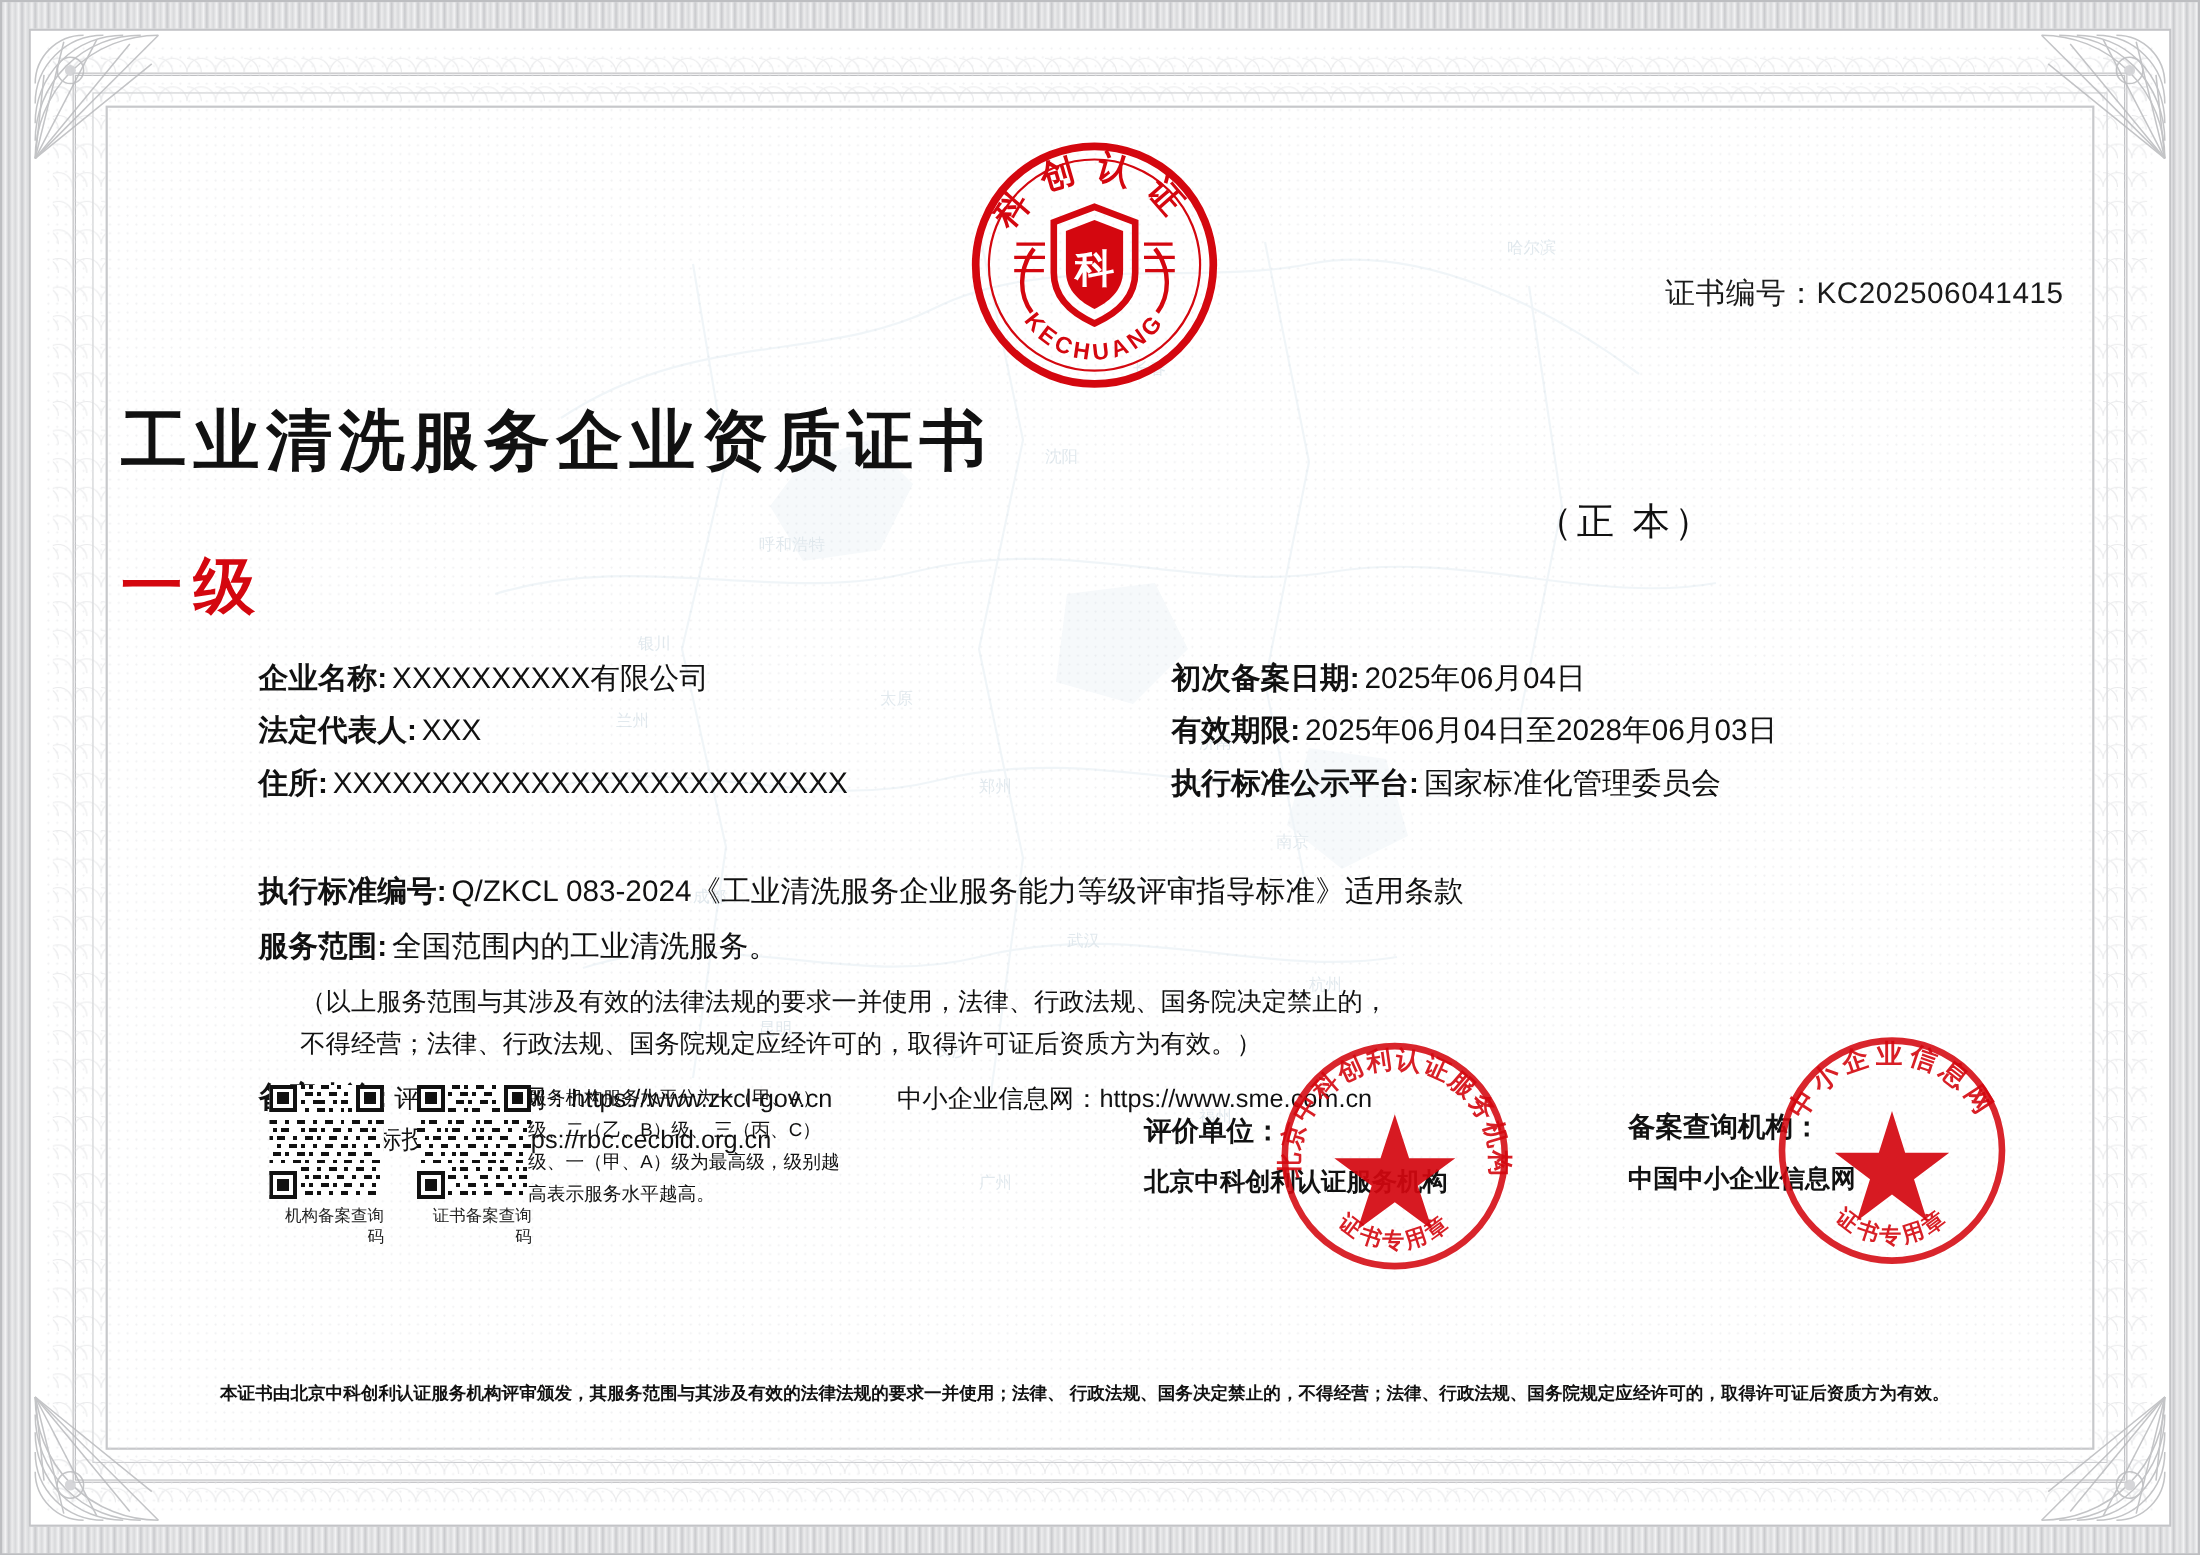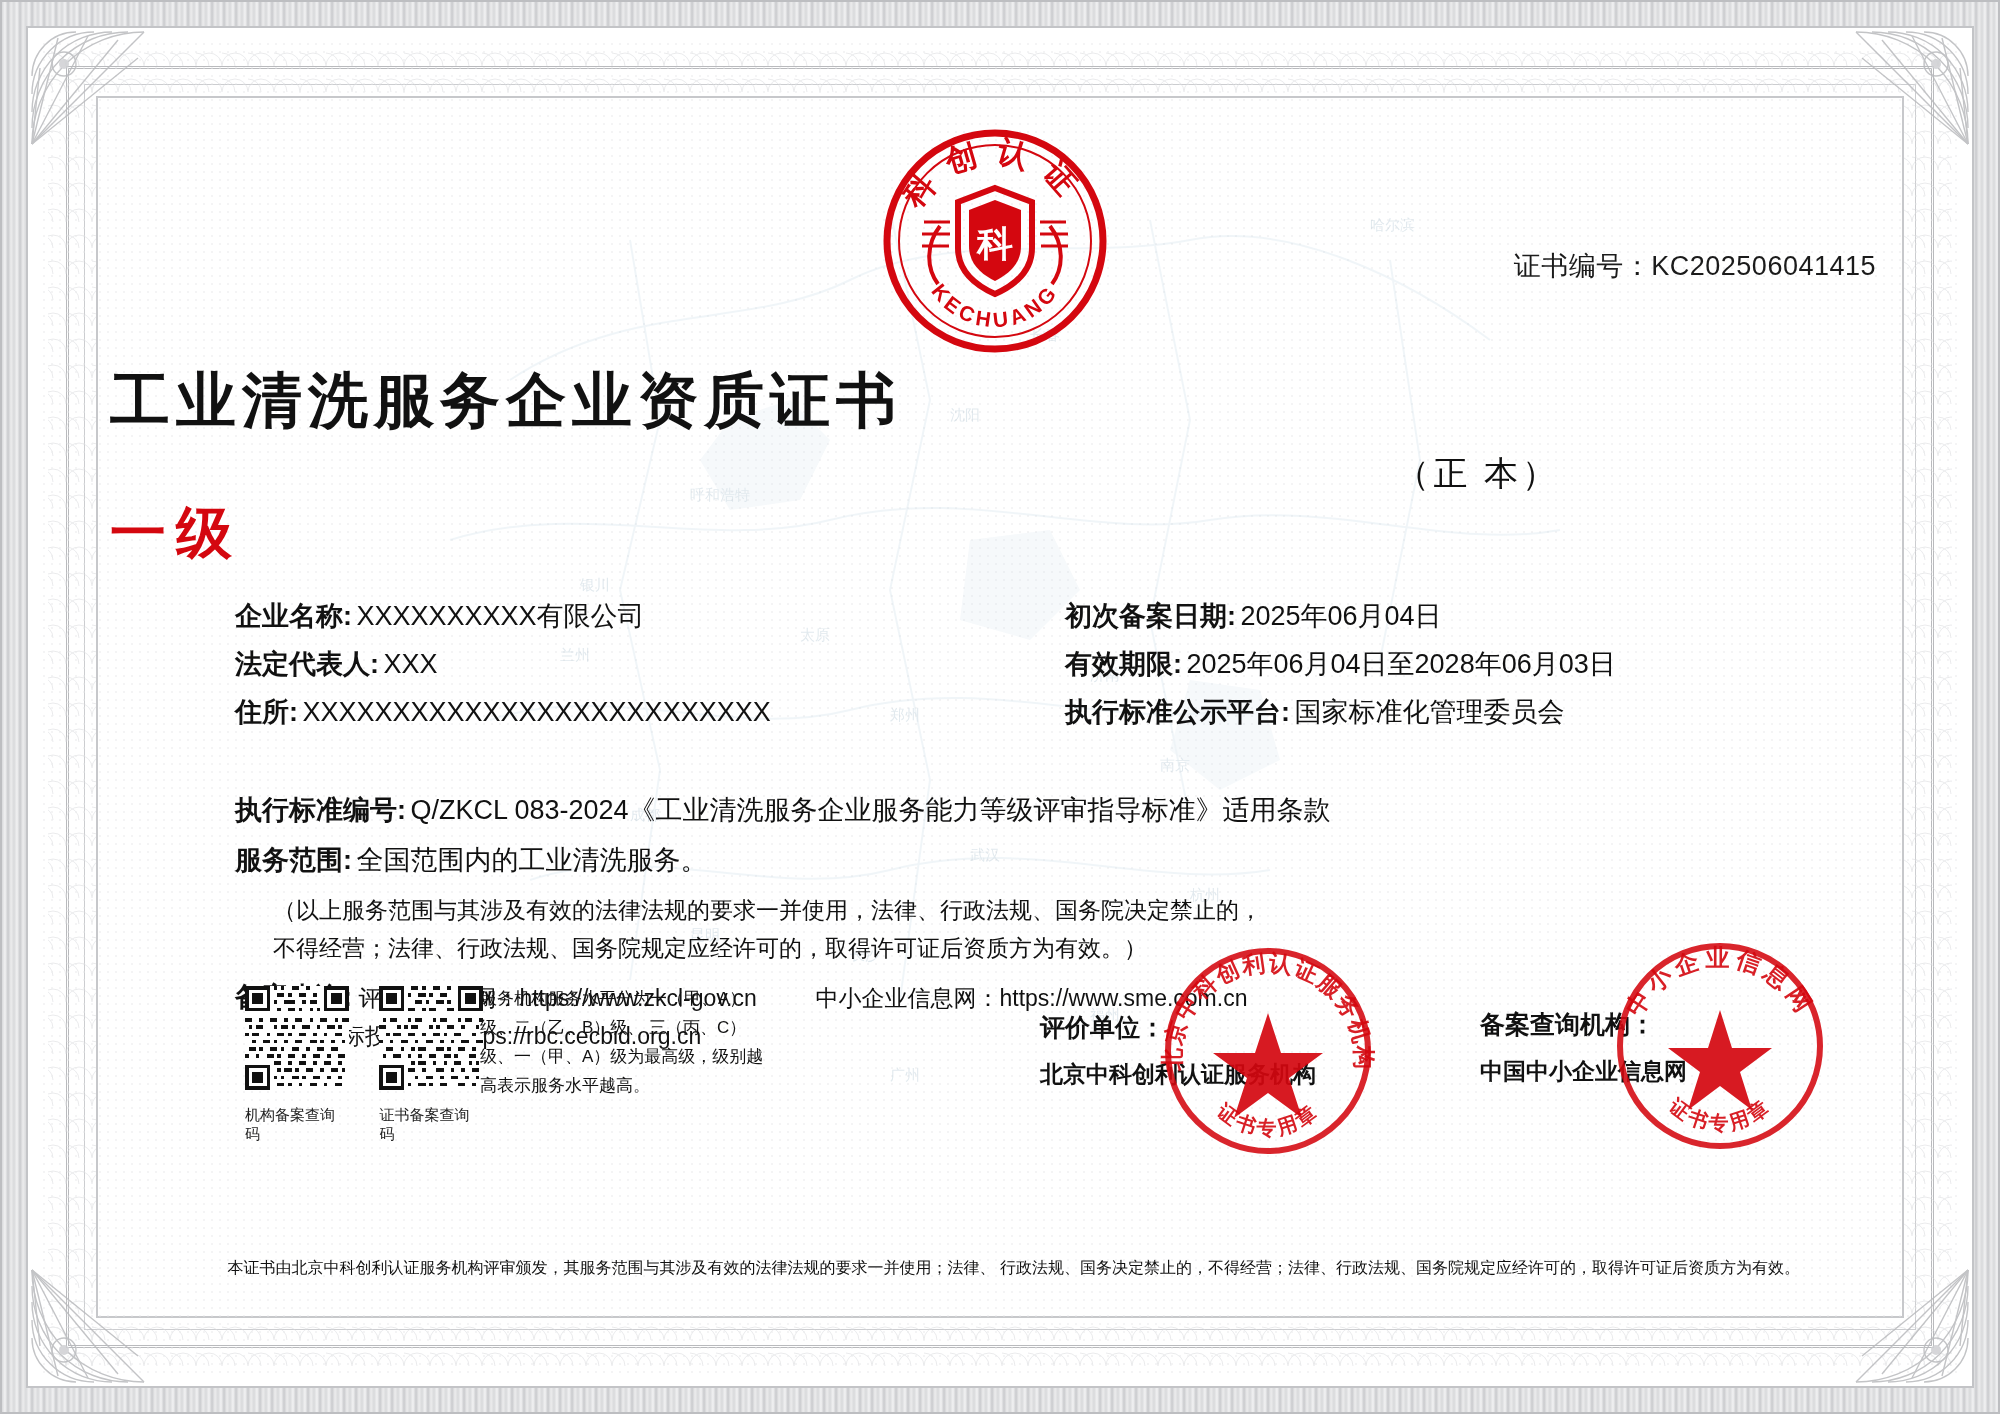--- a/index.html
+++ b/index.html
@@ -130,43 +130,43 @@
 
   
   .qr-area{
     position:absolute;left:135px;top:880px;
   }
   .qr{
     width:104px;height:104px;display:inline-block;vertical-align:top;
     image-rendering:pixelated;
   }
   .qr-cap{
-    font-size:15px;color:#222;text-align:left;width:104px;margin-top:16px;
+    font-size:15px;color:#222;text-align:right;width:104px;margin-top:6px;
   }
   .qr-block{display:inline-block;margin-right:26px;}
   .legend{
     position:absolute;left:370px;top:878px;width:285px;
     font-size:17px;line-height:29px;color:#111;
   }
 
   
   .seal-wrap{position:absolute;}
   .seal-eval{left:930px;top:845px;}
   .seal-file{left:1370px;top:840px;}
   .seal-label{
     position:absolute;font-size:25px;font-weight:bold;color:#111;white-space:nowrap;
   }
   .seal-org{
     position:absolute;font-size:23px;font-weight:bold;color:#111;white-space:nowrap;
   }
 
   .footer{
     position:absolute;left:90px;right:90px;bottom:28px;
-    font-size:16px;color:#111;text-align:right;line-height:24px;
-    font-weight:normal;
+    font-size:16px;color:#111;text-align:left;line-height:24px;
+    font-weight:bold;
   }
 </style>
 </head>
 <body>
 
 <div class="page">
 
   <div class="border-outer"></div>
   <div class="border-mid"></div>
   <div class="border-inner1"></div>

